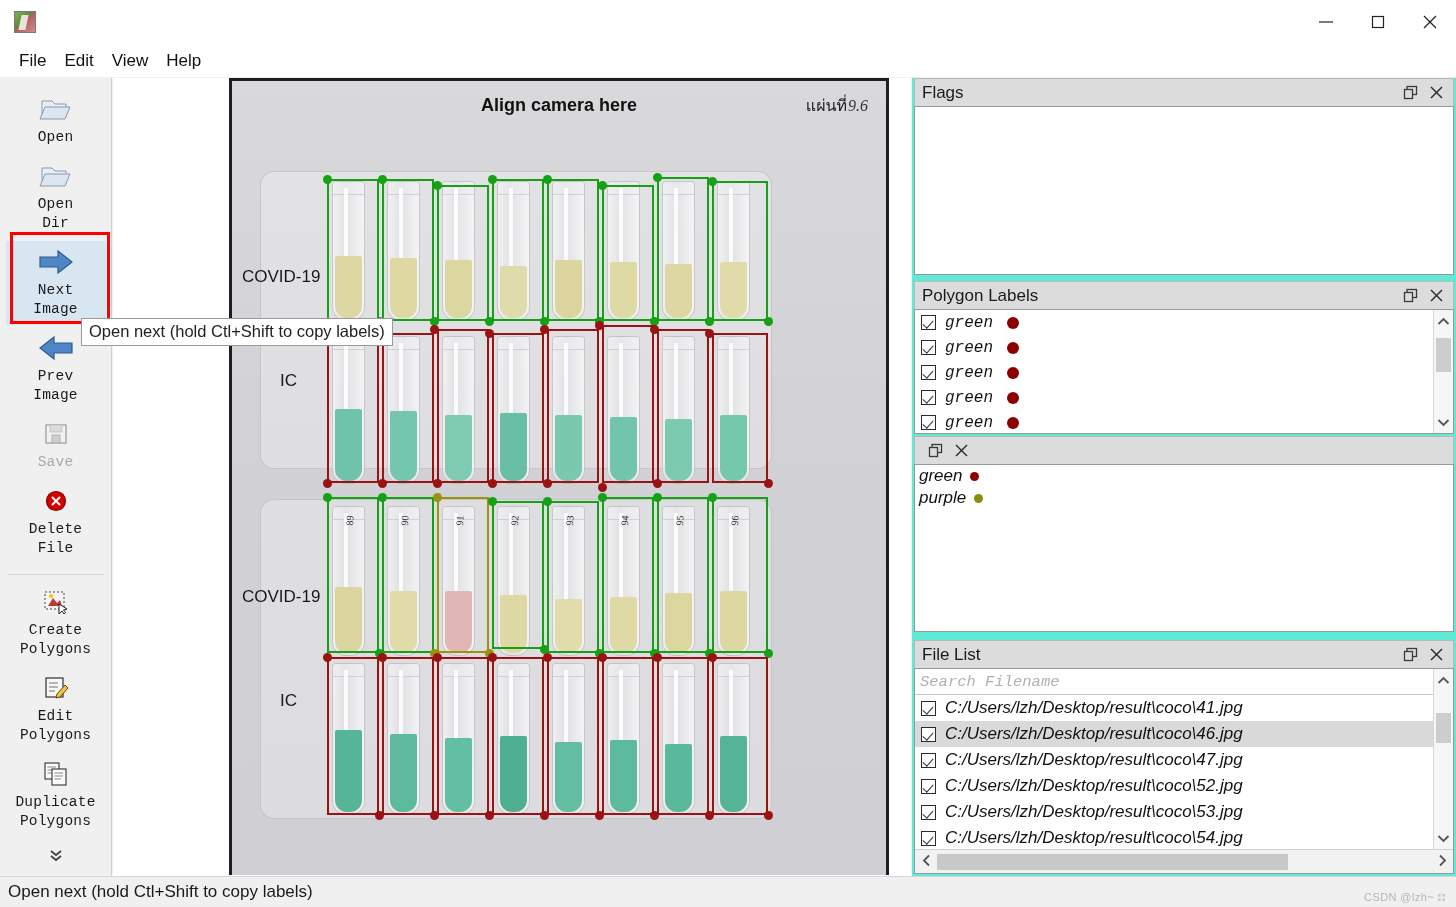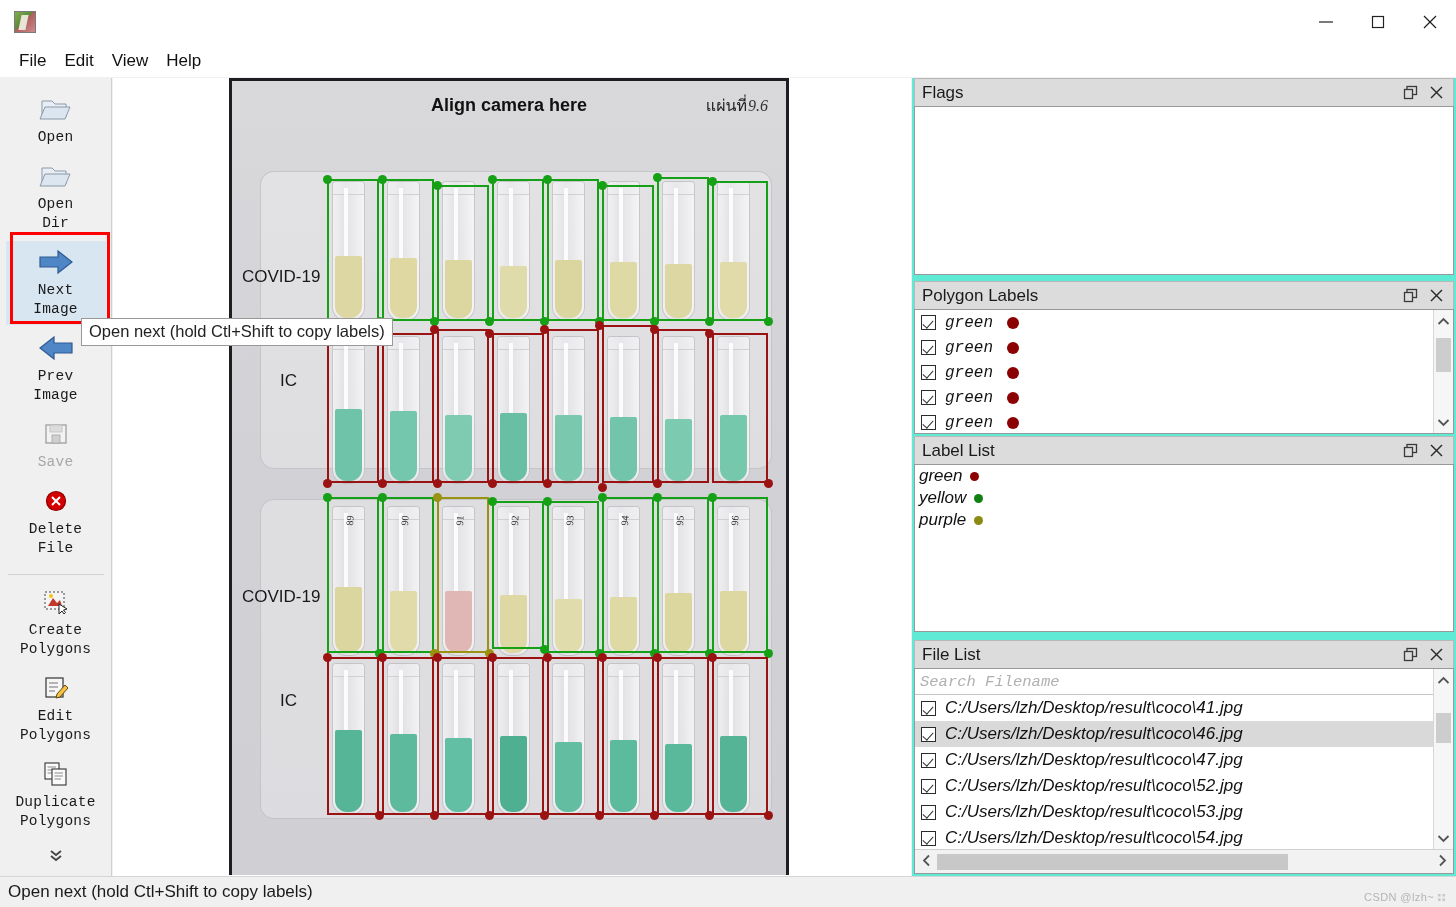--- a/index.html
+++ b/index.html
@@ -62,21 +62,21 @@
     position: absolute; left: 10px; top: 232px; width: 100px; height: 92px;
     border: 3px solid #ff0000; pointer-events: none; z-index: 30;
   }
 
   
   .canvas {
     position: absolute; left: 113px; top: 78px; width: 798px; height: 798px;
     background: #ffffff; overflow: hidden;
   }
   .photo {
-    position: absolute; left: 116px; top: 0px; width: 560px; height: 797px;
+    position: absolute; left: 116px; top: 0px; width: 660px; height: 797px;
     background: linear-gradient(180deg,#d9d9dc 0%, #d2d2d6 45%, #cfcfd4 100%);
     border: 3px solid #1d1d22; border-bottom: none;
   }
   .photo-head { position: relative; height: 56px; }
   .align-text {
     position: absolute; left: 0; right: 0; top: 14px; text-align: center;
     font-size: 18px; font-weight: bold; color: #111;
   }
   .thai-text {
     position: absolute; right: 18px; top: 12px; font-size: 16px; color: #222;
@@ -713,42 +713,37 @@
             <svg width="13" height="9" viewBox="0 0 13 9">
                 <polyline points="1.5,2 6.5,7 11.5,2" fill="none" stroke="#555" stroke-width="1.8"></polyline>
               </svg>
           </div>
         </div>
       </div>
     </div>
 
     <div class="panel" style="top:358px;">
       <div class="panel-head">
-        <div class="panel-title">Label List</div>
         <div class="pbtn">
           <svg width="15" height="15" viewBox="0 0 15 15">
               <rect x="4" y="1.5" width="9.5" height="8" fill="none" stroke="#3a3a3a" stroke-width="1.3"></rect>
               <rect x="1.5" y="4.5" width="8" height="9" fill="#dcdcdc" stroke="#3a3a3a" stroke-width="1.3"></rect>
             </svg>
         </div>
         <div class="pbtn">
           <svg width="15" height="15" viewBox="0 0 15 15">
               <line x1="2" y1="2" x2="13" y2="13" stroke="#2a2a2a" stroke-width="1.4"></line>
               <line x1="13" y1="2" x2="2" y2="13" stroke="#2a2a2a" stroke-width="1.4"></line>
             </svg>
         </div>
       </div>
       <div class="panel-body" style="height:168px;">
         <div class="ll-item">
           <span>green</span>
           <span class="ll-dot" style="background:#8b0000"></span>
-        </div>
-        <div class="ll-item">
-          <span>yellow</span>
-          <span class="ll-dot" style="background:#118011"></span>
         </div>
         <div class="ll-item">
           <span>purple</span>
           <span class="ll-dot" style="background:#8b8b11"></span>
         </div>
       </div>
     </div>
 
     <div class="panel" style="top:562px;">
       <div class="panel-head">

